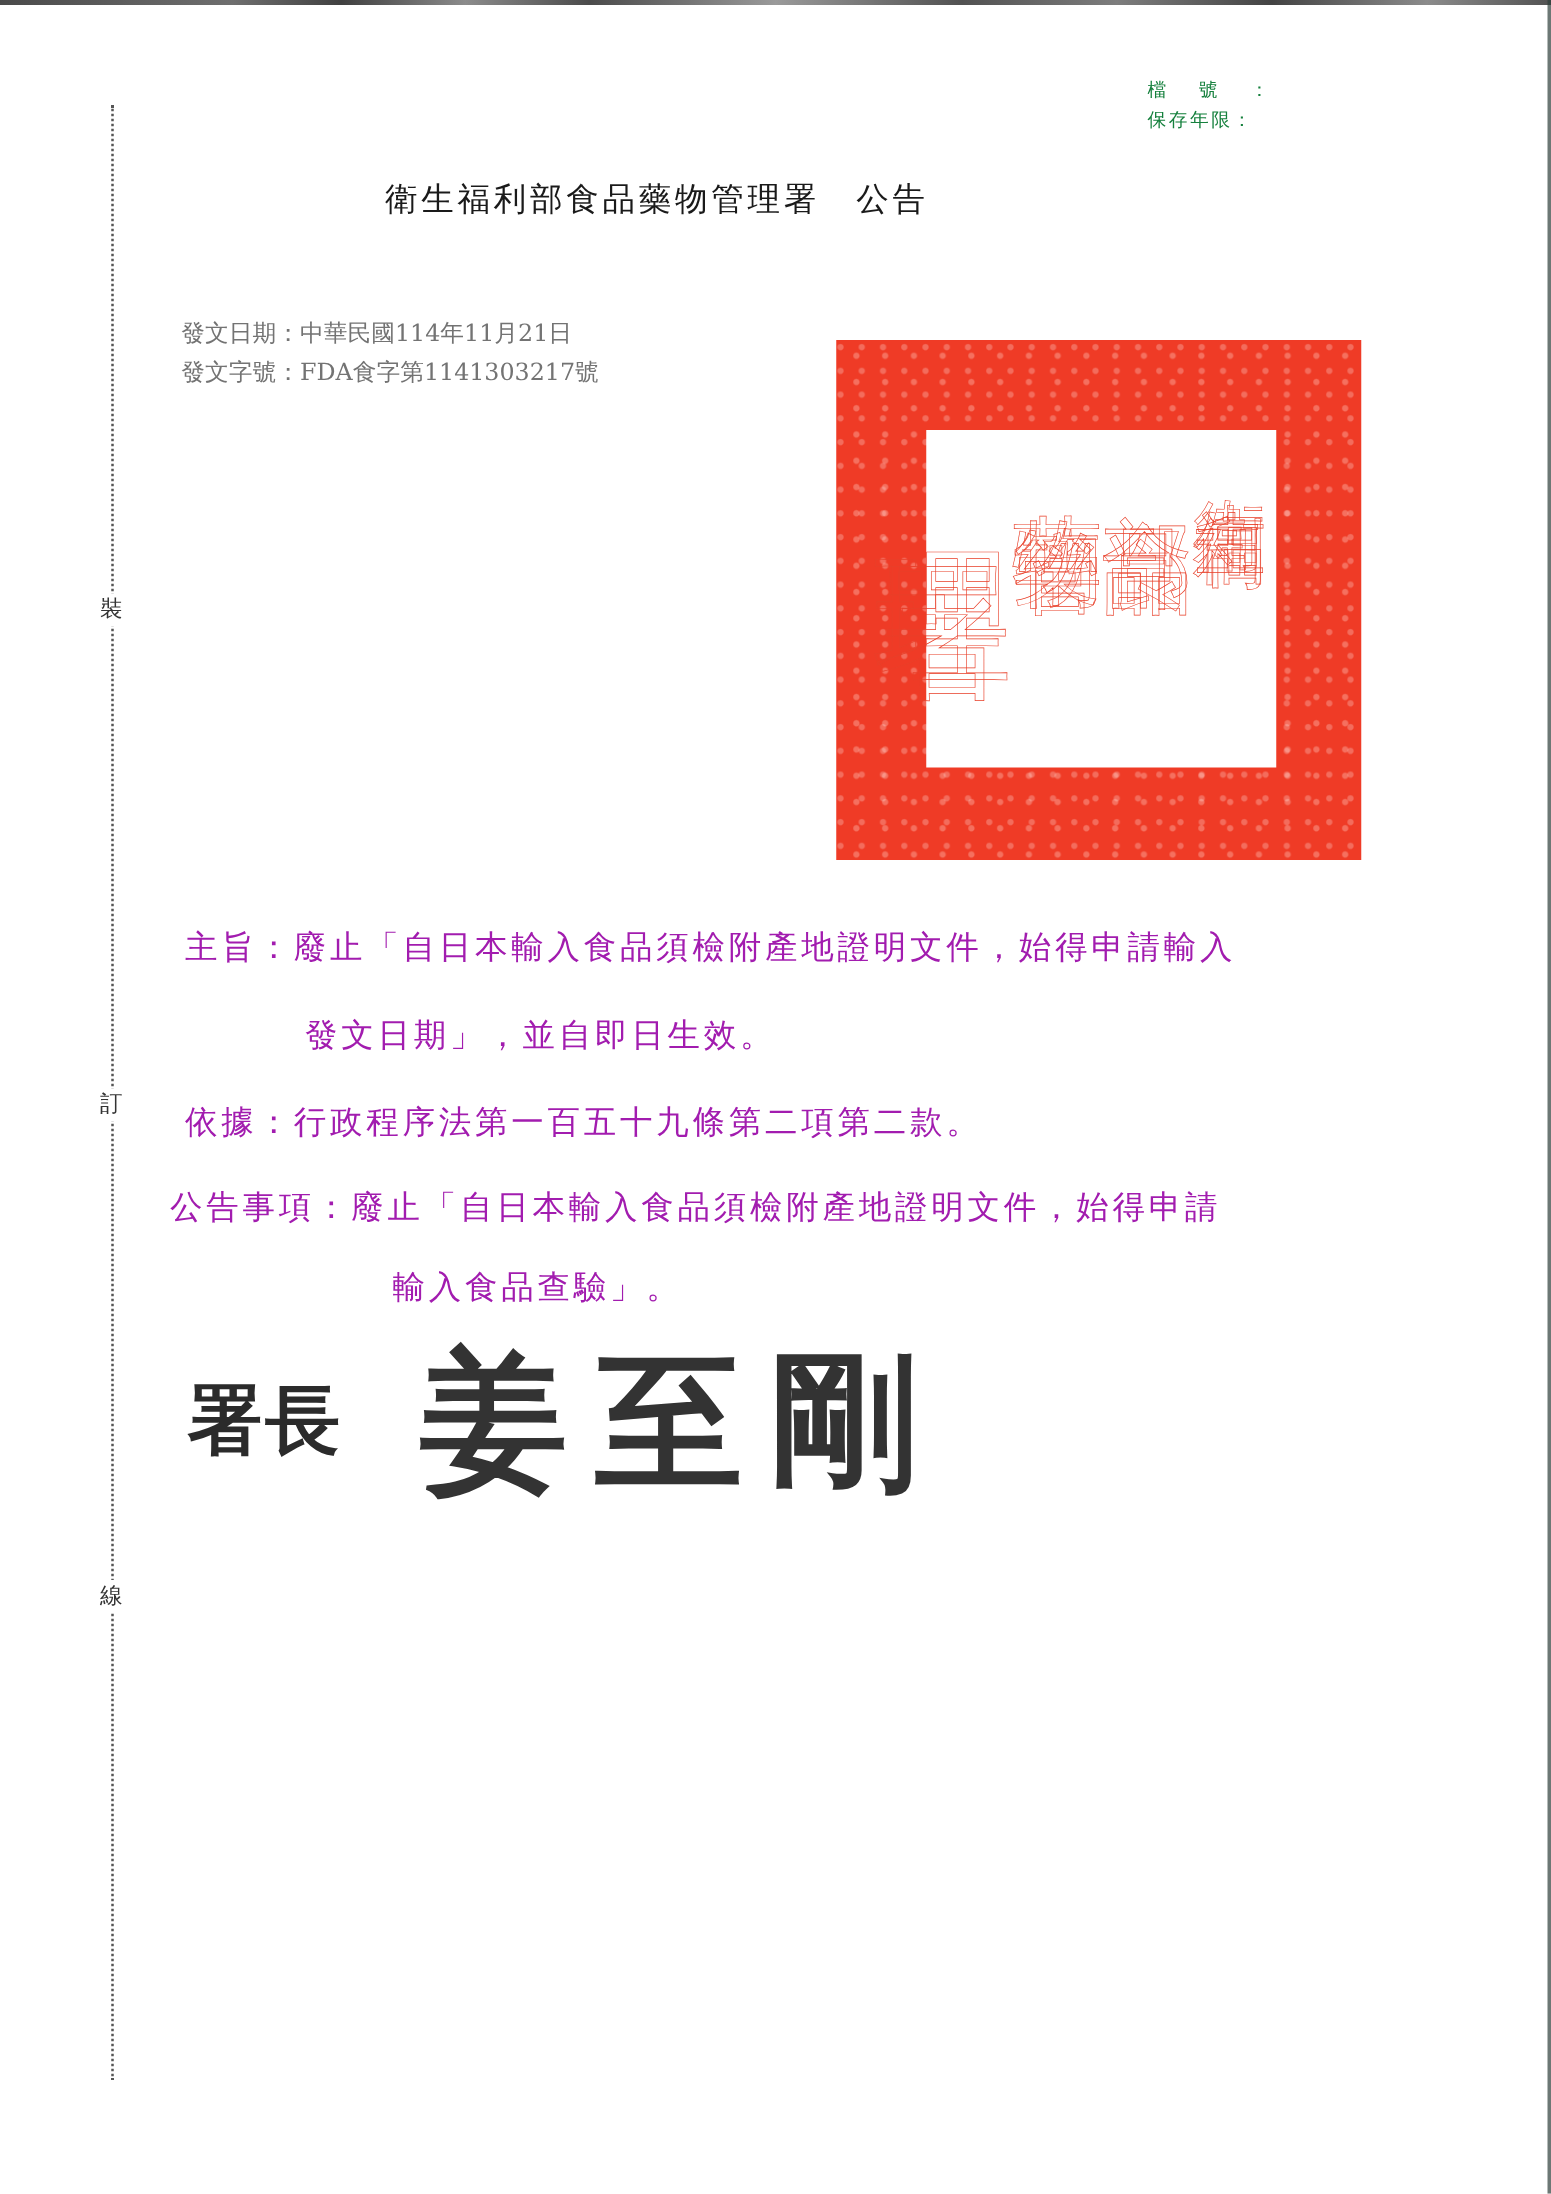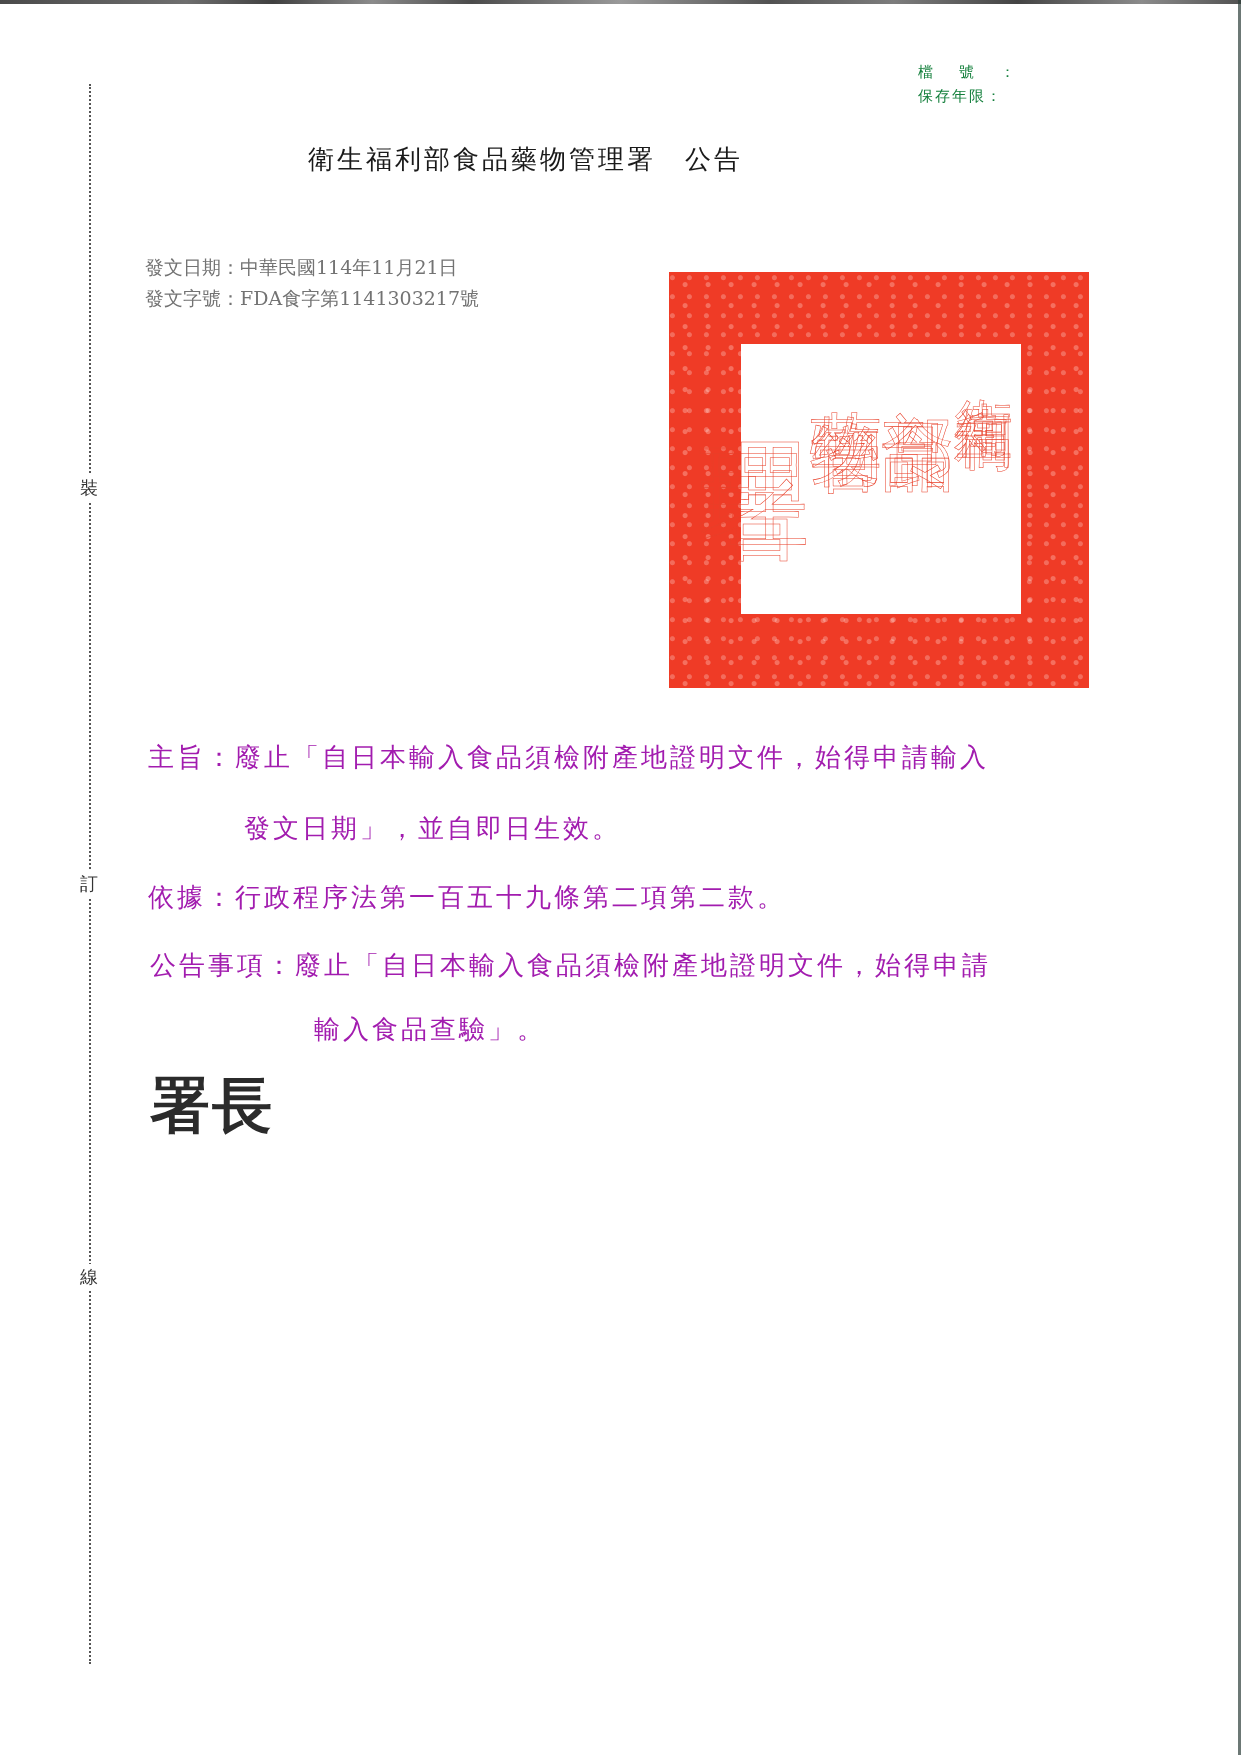--- a/index.html
+++ b/index.html
@@ -114,24 +114,25 @@
 
 <div class="para" style="left:148px; top:740px;">
   <span>主旨：</span><span>廢止「自日本輸入食品須檢附產地證明文件，始得申請輸入</span>
 </div>
 <div class="para" style="left:244px; top:811px;">發文日期」，並自即日生效。</div>
 
 <div class="para" style="left:148px; top:880px;">
   <span>依據：</span><span>行政程序法第一百五十九條第二項第二款。</span>
 </div>
 
-<div class="para" style="left:150px; top:948px;">
+<div class="para" style="left:136px; top:948px;">
   <span>公告事項：</span><span>廢止「自日本輸入食品須檢附產地證明文件，始得申請</span>
 </div>
 <div class="para" style="left:314px; top:1012px;">輸入食品查驗」。</div>
 
 <div class="signature">
   <span class="sig-title">署長</span>
+  <span class="sig-name">姜至剛</span>
 </div>
 
 <div class="page-footer">
   <span>第1頁</span>　　<span>共1頁</span>
 </div>
 
 </body></html>

